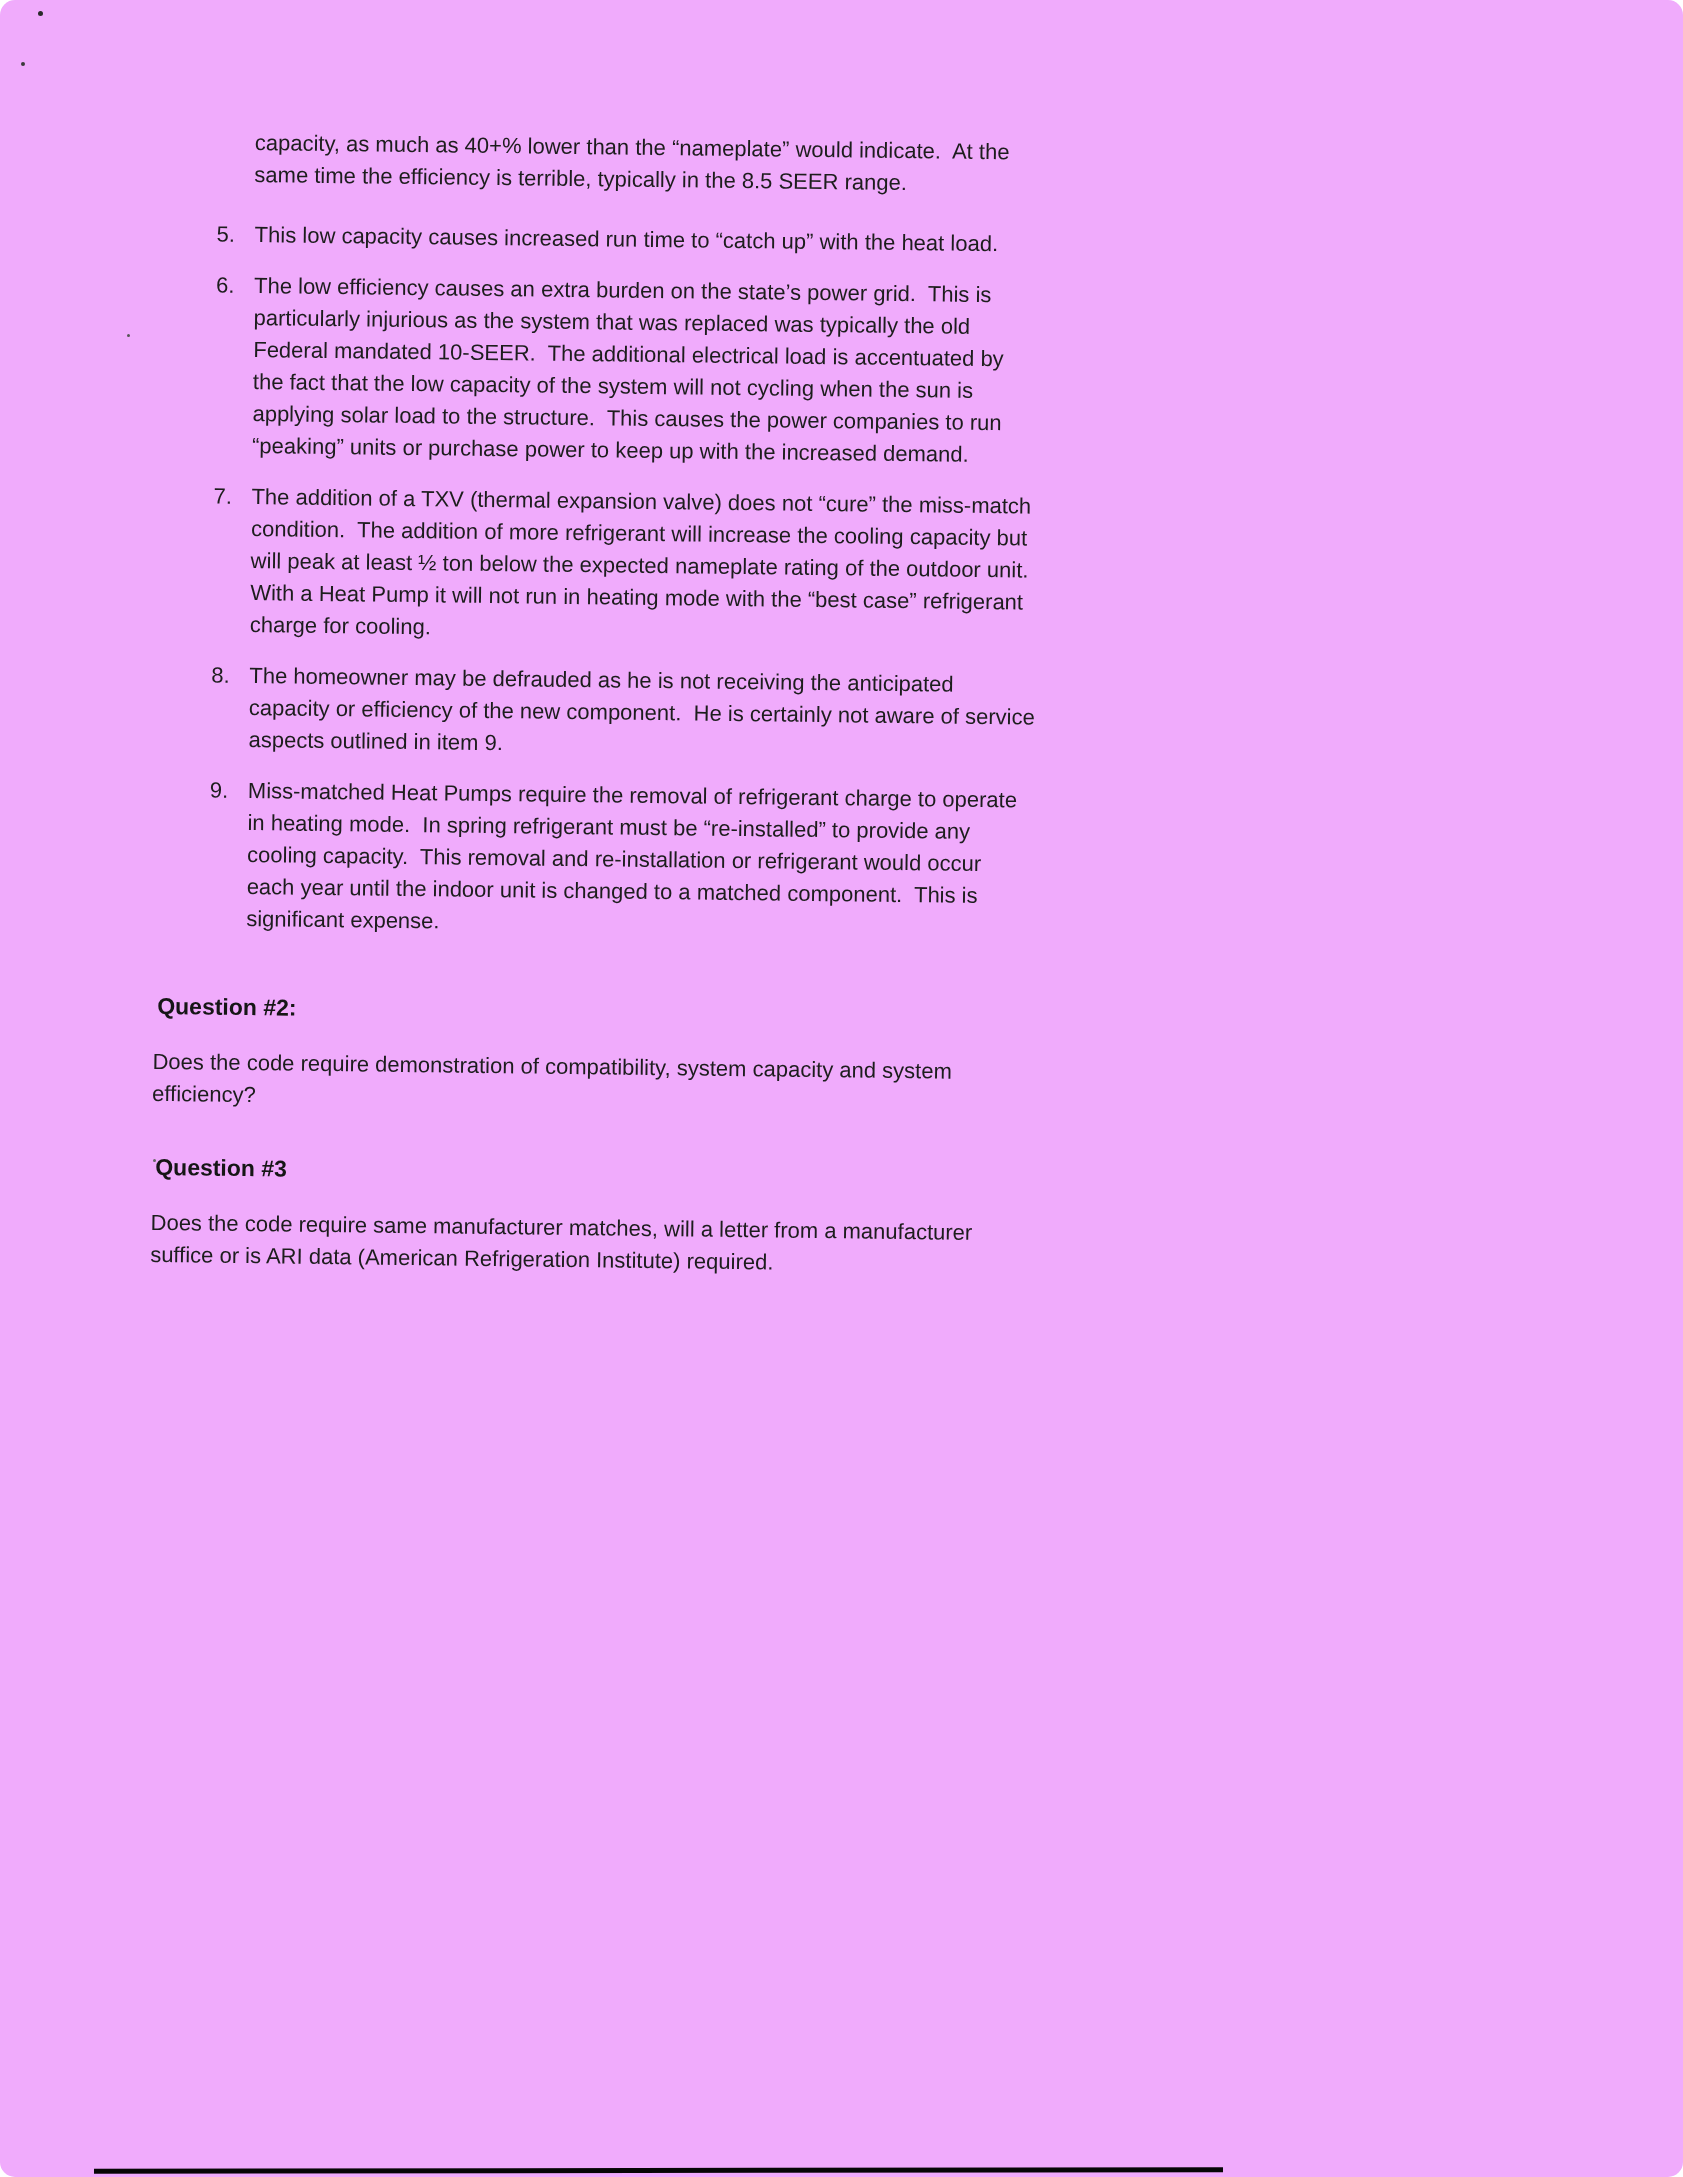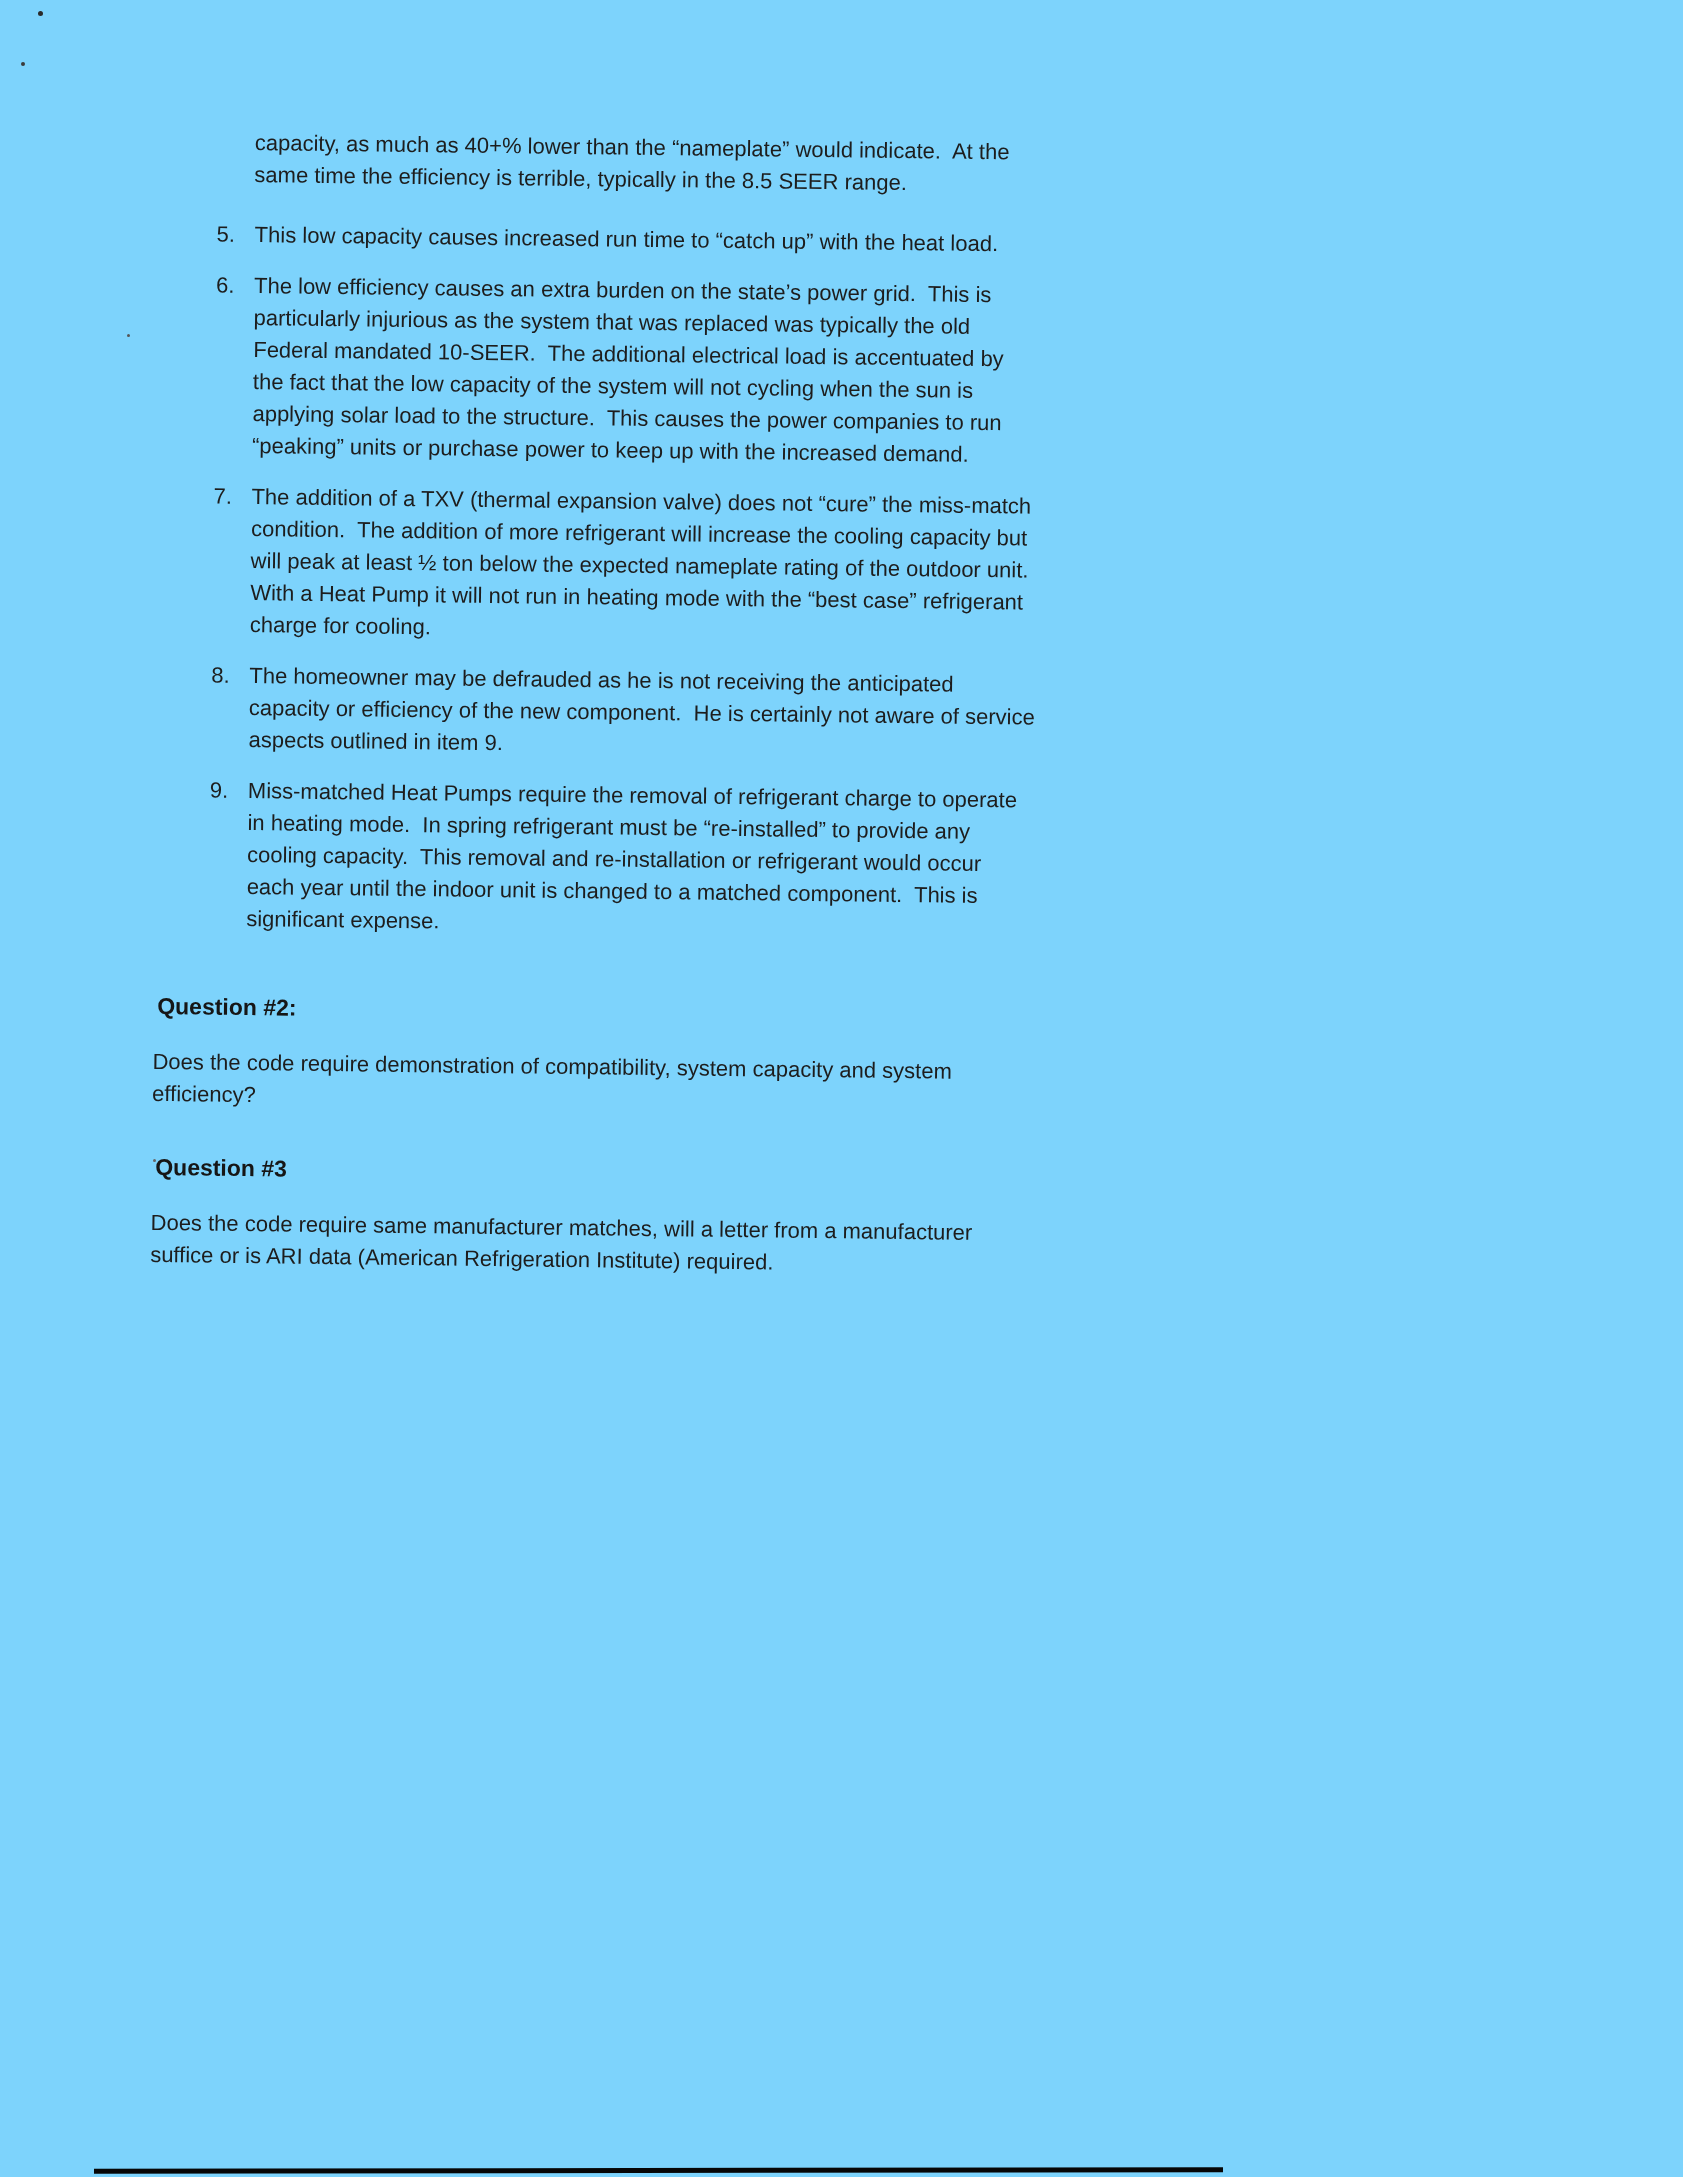--- a/index.html
+++ b/index.html
@@ -10,21 +10,22 @@
     height: 2177px;
     background: #ffffff;
     font-family: "Liberation Sans", sans-serif;
     color: #1d1d1d;
     overflow: hidden;
   }
   .page {
     position: relative;
     width: 1683px;
     height: 2177px;
-    background: #7dd3fc;
+    background: #f0abfc;
+    border-radius: 15px;
   }
   
   .content {
     position: absolute;
     top: 127px;
     left: 0;
     width: 1683px;
     transform: rotate(0.7deg);
     transform-origin: 248px 0;
   }

